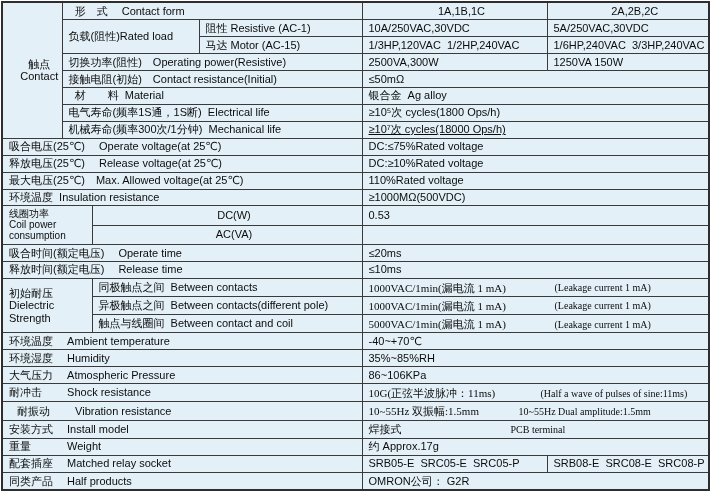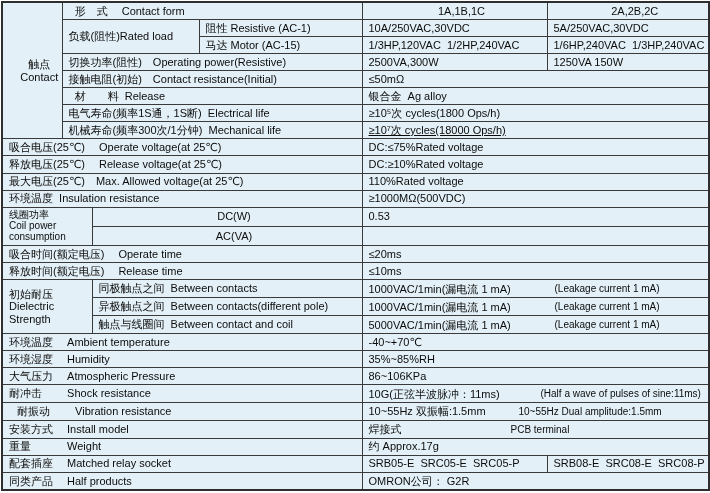--- a/index.html
+++ b/index.html
@@ -40,20 +40,21 @@
   table.spec td.c {
     text-align: center;
     padding-left: 16px;
   }
   table.spec td.small {
     font-size: 10px;
     line-height: 1.08;
   }
   table.spec td.nw {
     white-space: nowrap;
+    font-family: Liberation Serif, serif;
   }
   .p1 {
     display: inline-block;
     white-space: pre;
     vertical-align: middle;
   }
   .p2 {
     display: inline-block;
     white-space: pre;
     font-size: 10px;
@@ -83,33 +84,33 @@
         </tr>
         <tr>
           <td colspan="2" rowspan="2" style="color: rgb(12, 12, 12); border-color: rgb(58, 58, 58);">负载(阻性)Rated load</td>
           <td style="color: rgb(12, 12, 12); border-color: rgb(58, 58, 58);">阻性 Resistive (AC-1)</td>
           <td style="color: rgb(12, 12, 12); border-color: rgb(58, 58, 58);">10A/250VAC,30VDC</td>
           <td style="color: rgb(12, 12, 12); border-color: rgb(58, 58, 58);">5A/250VAC,30VDC</td>
         </tr>
         <tr>
           <td style="color: rgb(12, 12, 12); border-color: rgb(58, 58, 58);">马达 Motor (AC-15)</td>
           <td style="color: rgb(12, 12, 12); border-color: rgb(58, 58, 58);">1/3HP,120VAC  1/2HP,240VAC</td>
-          <td style="color: rgb(12, 12, 12); border-color: rgb(58, 58, 58);">1/6HP,240VAC  1/3HP,240VAC</td>
+          <td style="color: rgb(12, 12, 12); border-color: rgb(58, 58, 58);">1/6HP,240VAC  3/3HP,240VAC</td>
         </tr>
         <tr>
           <td colspan="3" style="color: rgb(12, 12, 12); border-color: rgb(58, 58, 58);">切换功率(阻性)　Operating power(Resistive)</td>
           <td style="color: rgb(12, 12, 12); border-color: rgb(58, 58, 58);">2500VA,300W</td>
           <td style="color: rgb(12, 12, 12); border-color: rgb(58, 58, 58);">1250VA 150W</td>
         </tr>
         <tr>
           <td colspan="3" style="color: rgb(12, 12, 12); border-color: rgb(58, 58, 58);">接触电阻(初始)　Contact resistance(Initial)</td>
           <td colspan="2" style="color: rgb(12, 12, 12); border-color: rgb(58, 58, 58);">≤50mΩ</td>
         </tr>
         <tr>
-          <td colspan="3" style="color: rgb(12, 12, 12); border-color: rgb(58, 58, 58);">  材　　料  Release</td>
+          <td colspan="3" style="color: rgb(12, 12, 12); border-color: rgb(58, 58, 58);">  材　　料  Material</td>
           <td colspan="2" style="color: rgb(12, 12, 12); border-color: rgb(58, 58, 58);">银合金  Ag alloy</td>
         </tr>
         <tr>
           <td colspan="3" style="color: rgb(12, 12, 12); border-color: rgb(58, 58, 58);">电气寿命(频率1S通，1S断)  Electrical life</td>
           <td colspan="2" style="color: rgb(12, 12, 12); border-color: rgb(58, 58, 58);">≥10⁵次 cycles(1800 Ops/h)</td>
         </tr>
         <tr>
           <td colspan="3" style="color: rgb(12, 12, 12); border-color: rgb(58, 58, 58);">机械寿命(频率300次/1分钟)  Mechanical life</td>
           <td colspan="2" style="color: rgb(12, 12, 12); border-color: rgb(58, 58, 58); text-decoration: underline;">≥10⁷次 cycles(18000 Ops/h)</td>
         </tr>

